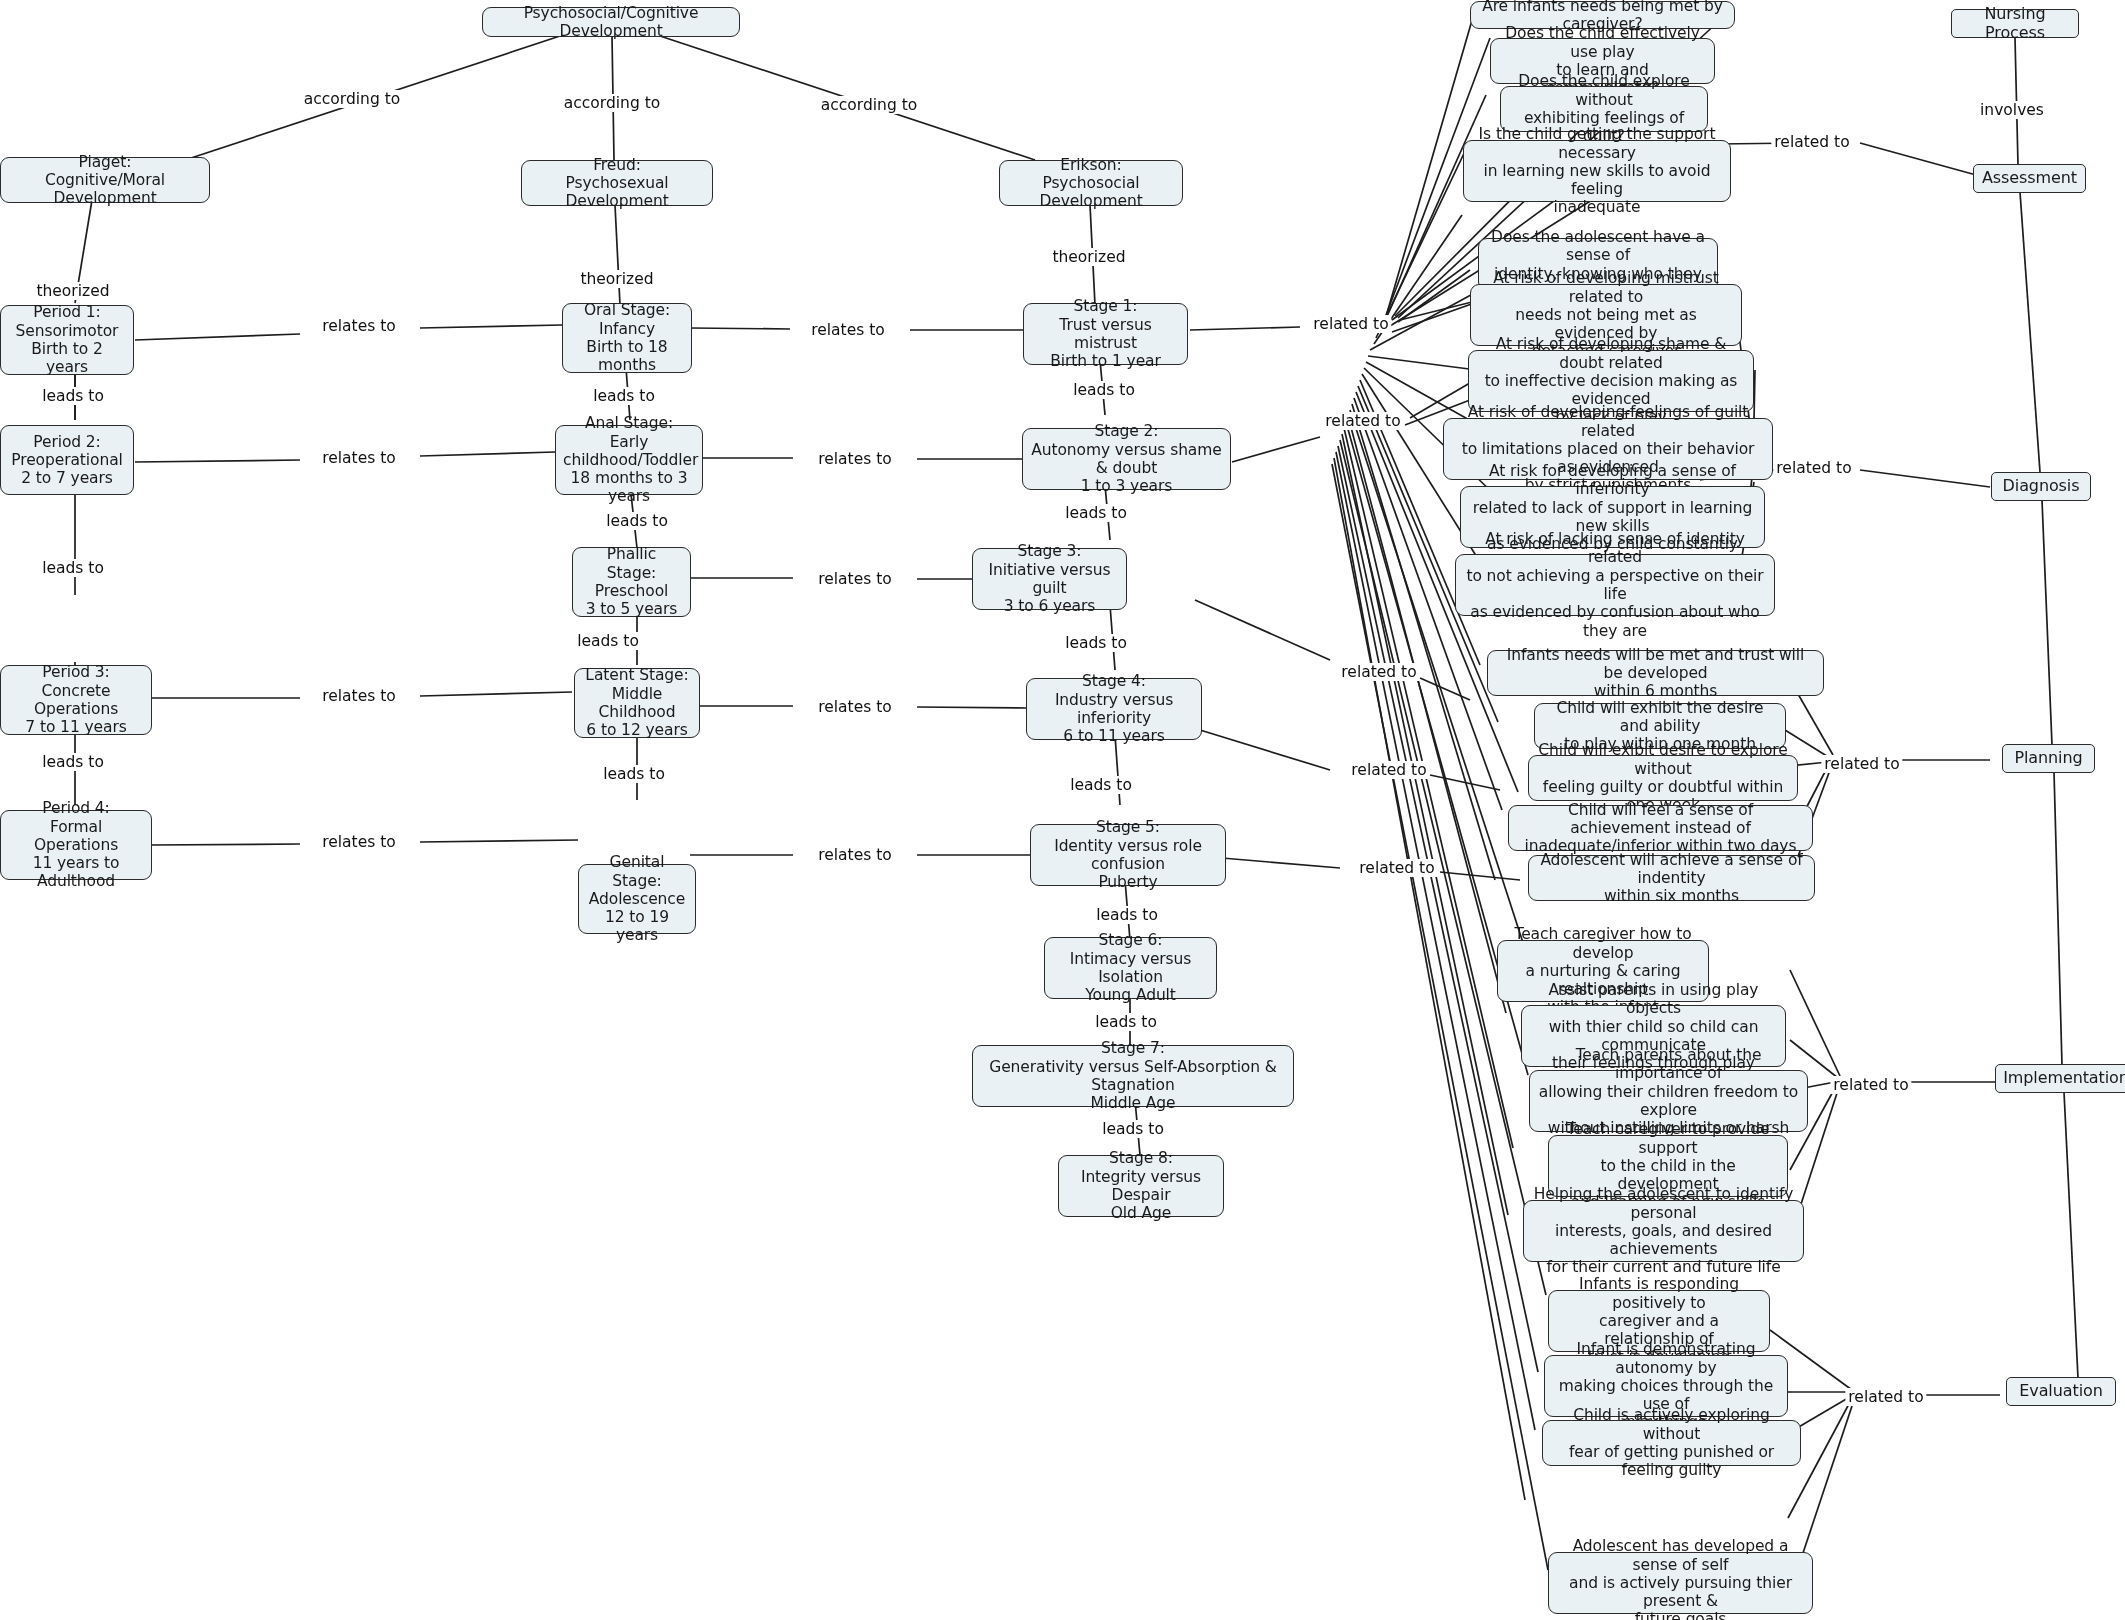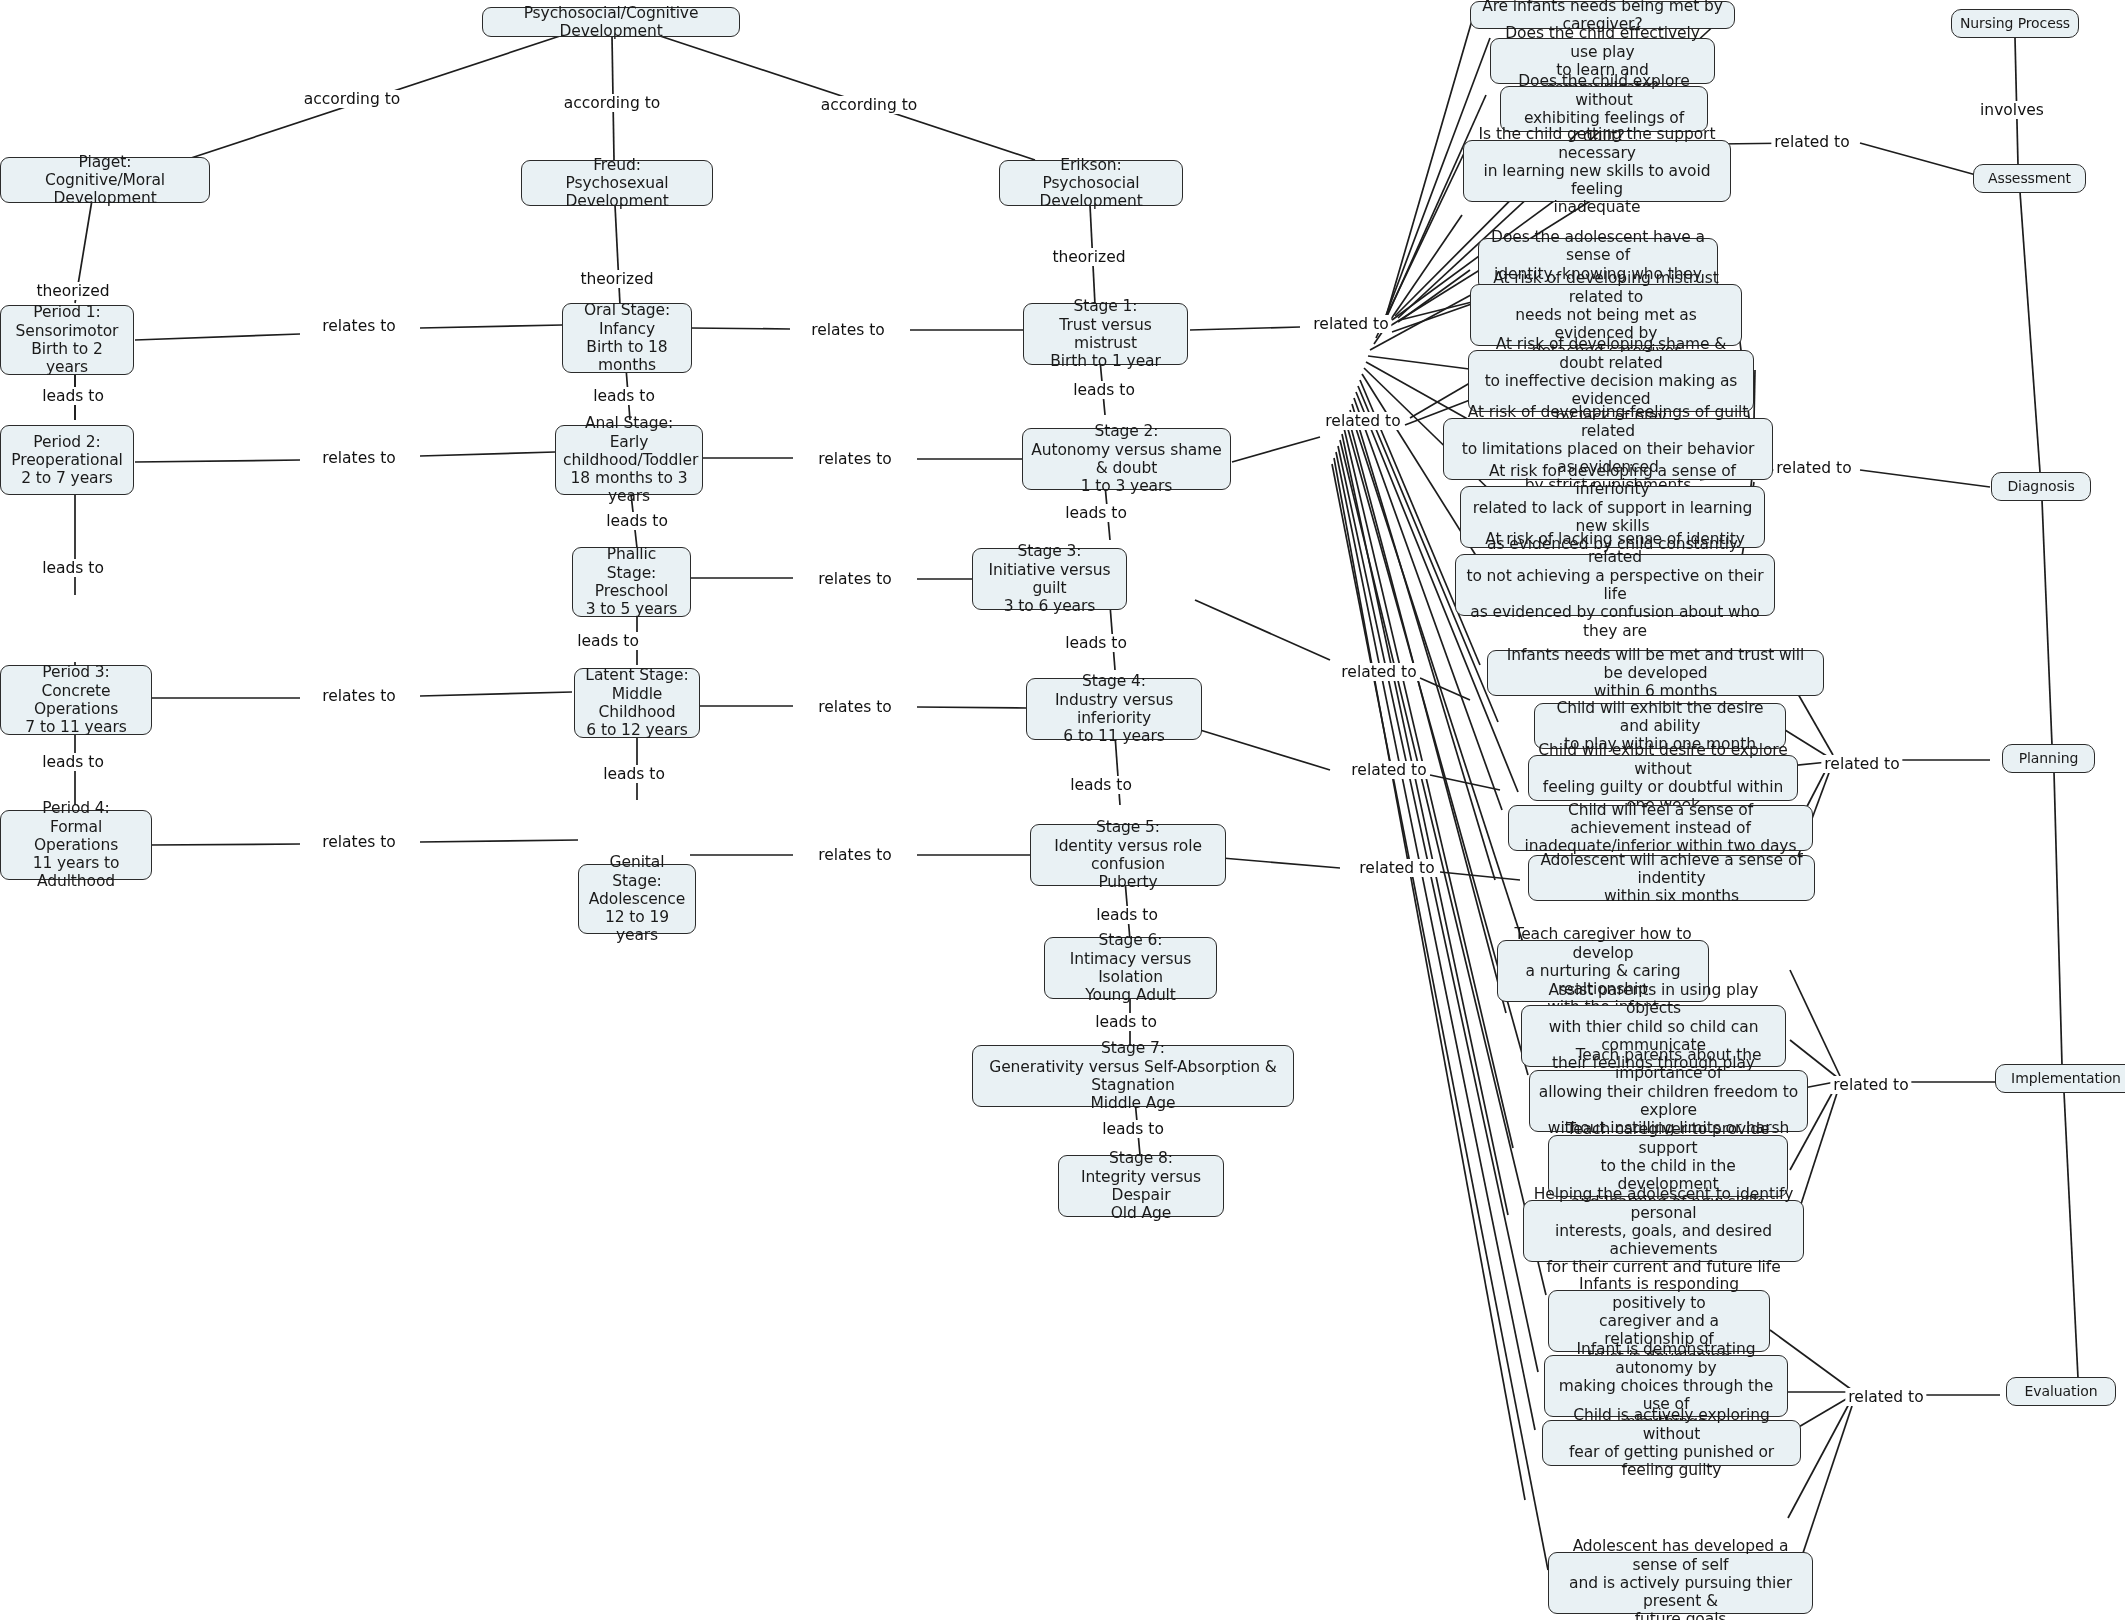--- a/index.html
+++ b/index.html
@@ -26,21 +26,21 @@
   .label{
     position:absolute;
     color:#111;
     font-size:15.5px;
     background:#fff;
     padding:0 3px;
     white-space:nowrap;
     transform:translate(-50%,-50%);
     text-align:center;
   }
-  .np{font-size:14px;border-radius:10px;}
+  .np{font-size:16px;border-radius:5px;}
 </style>
 </head>
 <body>
 
 <div id="canvas">
 
   <svg id="edges" viewBox="0 0 2125 1620">
     <g stroke="#1d1d1d" stroke-width="1.7" fill="none">
 
       <path d="M 560 36 L 185 160"></path>

